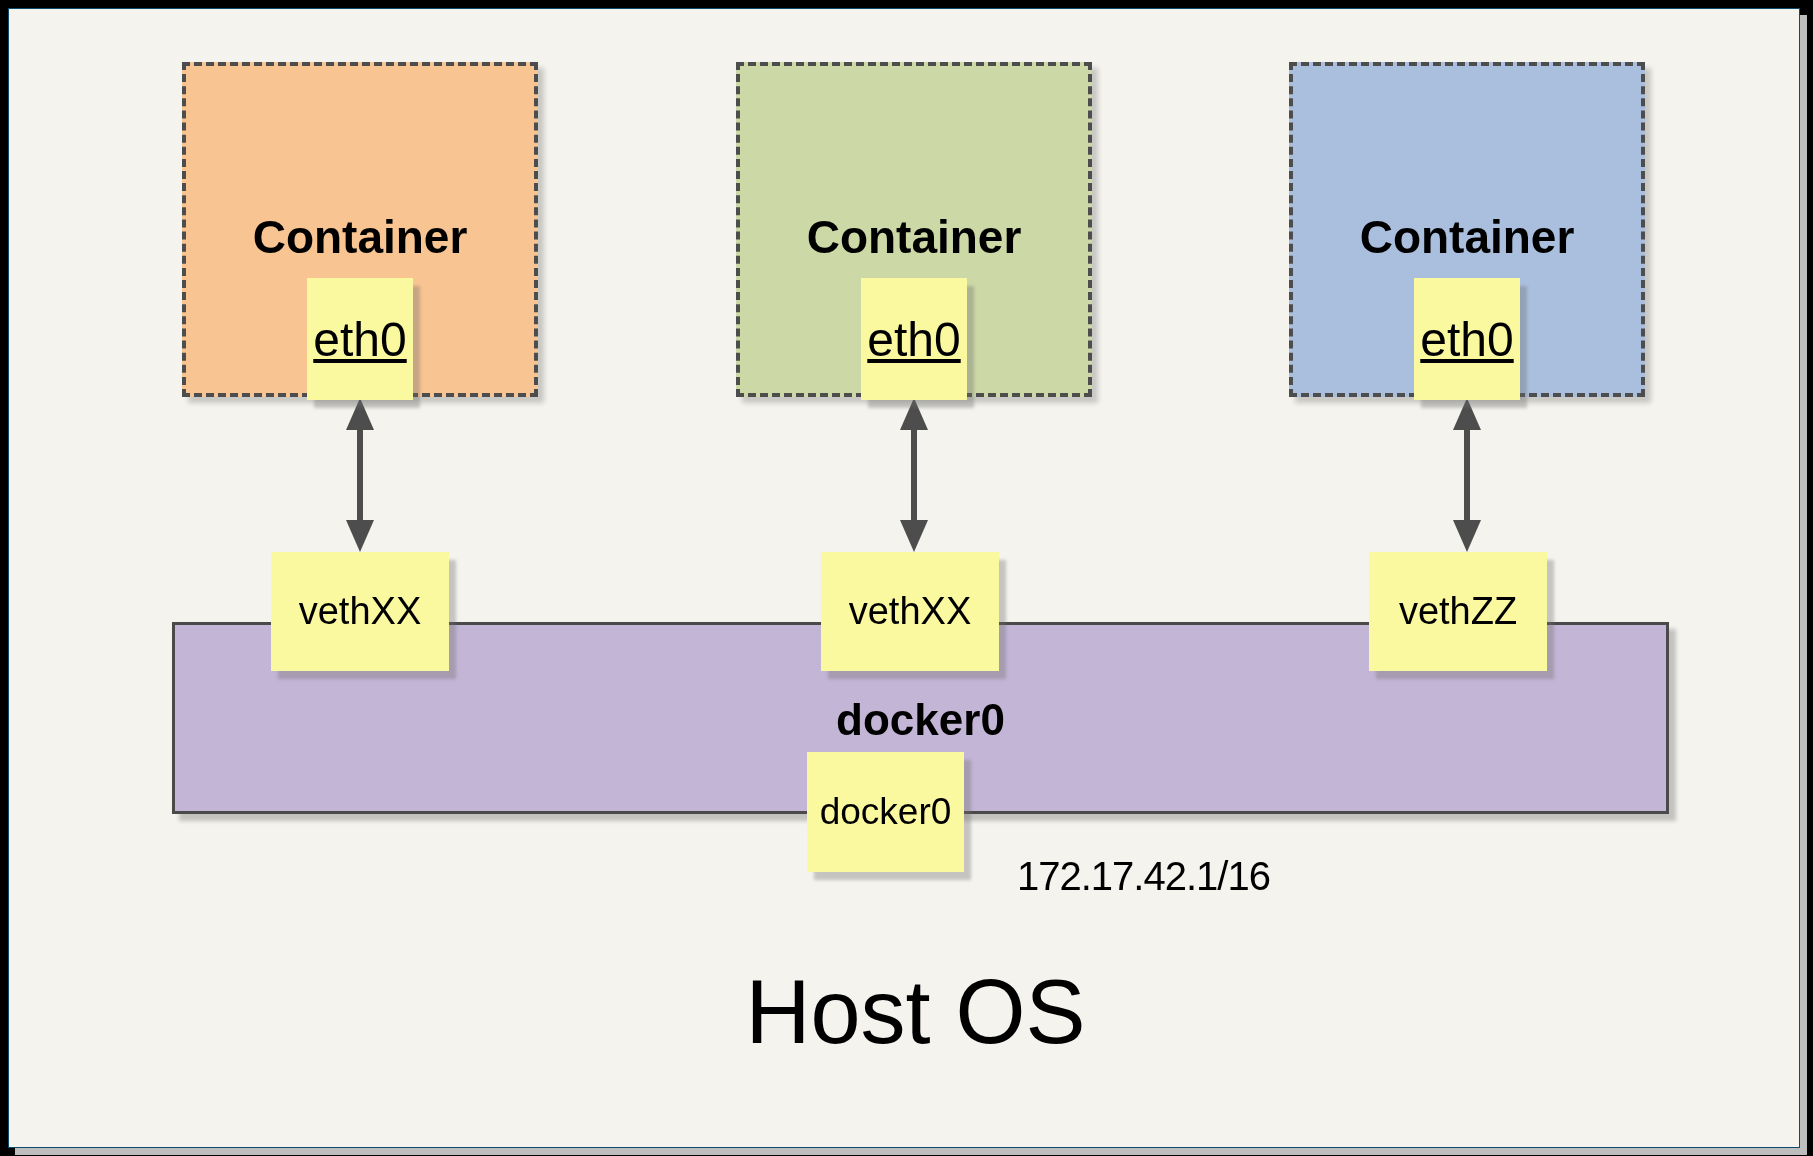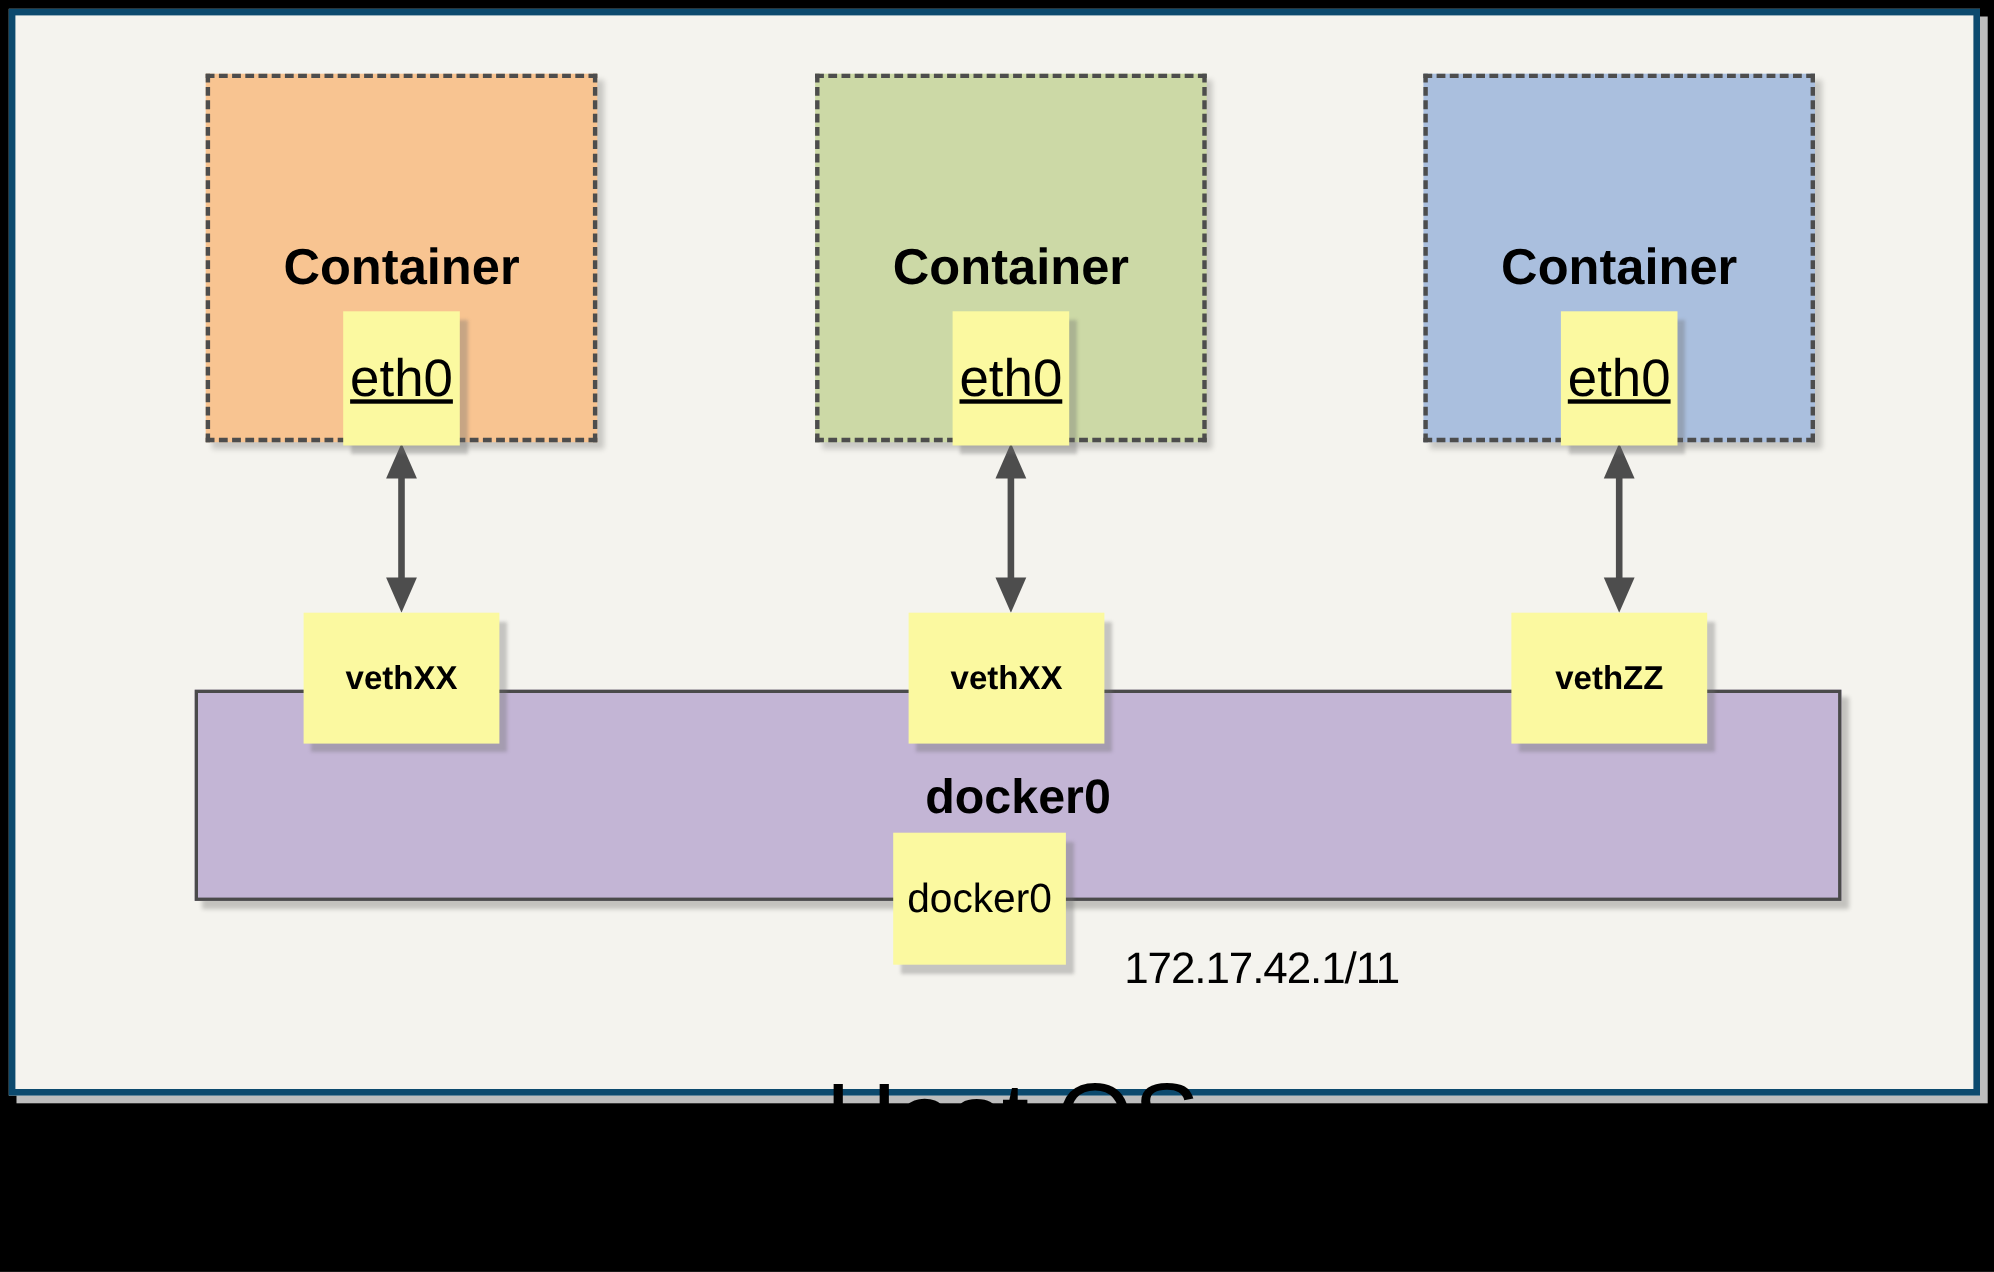--- a/index.html
+++ b/index.html
@@ -1,33 +1,33 @@
 <!DOCTYPE html>
 <html><head>
 <meta charset="utf-8">
 <style>
   html,body{margin:0;padding:0;background:#000;}
   .stage{position:relative;width:1813px;height:1156px;background:#000;overflow:hidden;
          font-family:"Liberation Sans", sans-serif;color:#000;}
-  .panel{position:absolute;left:8px;top:8px;width:1792px;height:988px;
-         background:#F4F3EE;border:6px solid #0c4a6e;box-sizing:border-box;
+  .panel{position:absolute;left:8px;top:8px;width:1792px;height:1140px;
+         background:#F4F3EE;border:1px solid #0c4a6e;box-sizing:border-box;
          box-shadow:7px 7px 0 #BDBDBD;}
   .cbox{position:absolute;top:53px;width:356px;height:335px;box-sizing:border-box;
         border:4px dashed #4D4D4D;box-shadow:6px 6px 5px rgba(0,0,0,0.18);}
   .cbox .ctitle{position:absolute;left:0;top:144px;width:100%;text-align:center;
         font-size:46px;font-weight:bold;letter-spacing:0;}
   .ifbox{position:absolute;background:#FBF9A0;display:flex;align-items:center;justify-content:center;
         box-shadow:7px 8px 3px rgba(110,110,110,0.35);z-index:3;}
   .eth{left:50%;transform:translateX(-50%);top:212px;width:106px;height:122px;font-size:48px;text-decoration:underline;}
   .arrow{position:absolute;top:389px;width:36px;height:154px;z-index:1;}
   .bridge{position:absolute;left:163px;top:613px;width:1497px;height:192px;box-sizing:border-box;
         background:#C3B5D5;border:3px solid #4A4A4A;box-shadow:7px 7px 4px rgba(0,0,0,0.20);z-index:1;}
   .bridge-title{position:absolute;left:0;top:70px;width:100%;text-align:center;
         font-size:44px;font-weight:bold;z-index:2;}
-  .veth{top:543px;width:178px;height:119px;font-size:30px;font-weight:bold;}
+  .veth{top:543px;width:178px;height:119px;font-size:38px;}
   .dockerif{left:798px;top:743px;width:157px;height:120px;font-size:37px;}
   .ip{position:absolute;left:1008px;top:845px;font-size:40px;letter-spacing:-1px;z-index:4;}
   .hostos{position:absolute;left:0;top:956px;width:1813px;text-align:center;
         font-size:90px;line-height:1.05;font-weight:normal;}
 </style>
 </head>
 <body>
 
 <div class="stage">
   <div class="panel">
@@ -79,18 +79,18 @@
     <div class="ifbox veth" style="left:812px;">
       <span>vethXX</span>
     </div>
     <div class="ifbox veth" style="left:1360px;">
       <span>vethZZ</span>
     </div>
 
     <div class="ifbox dockerif">
       <span>docker0</span>
     </div>
-    <div class="ip">172.17.42.1/11</div>
+    <div class="ip">172.17.42.1/16</div>
 
     <div class="hostos">Host OS</div>
 
   </div>
 </div>
 
 </body></html>

